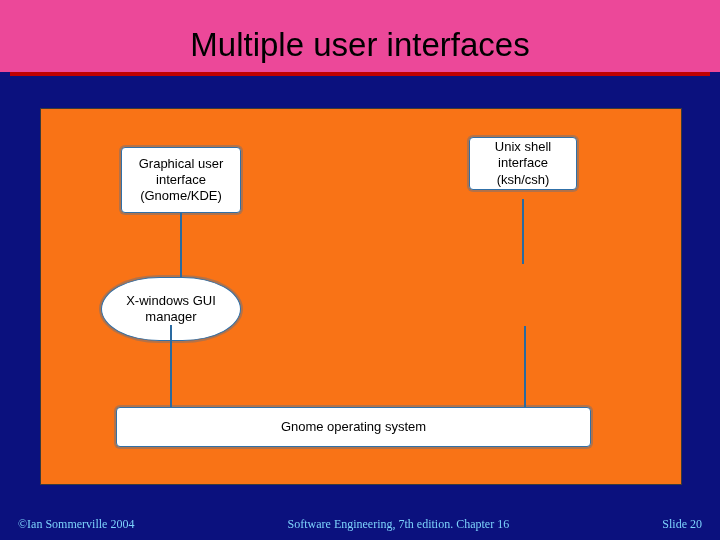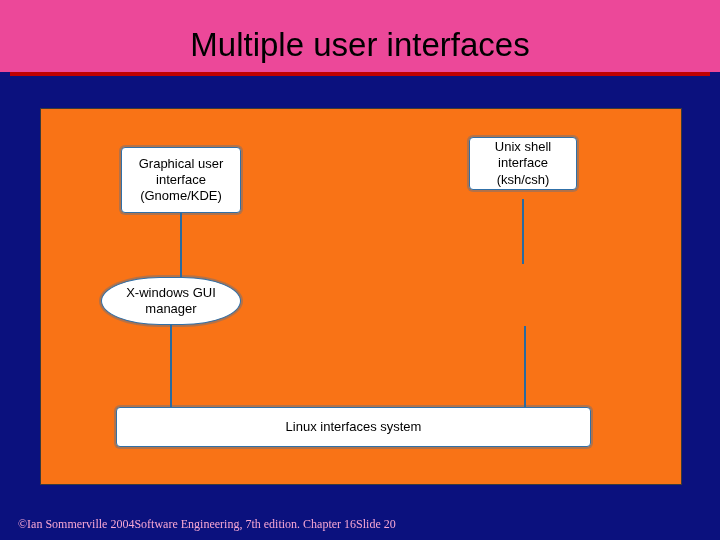--- a/index.html
+++ b/index.html
@@ -42,45 +42,45 @@
     padding:6px 8px;
     box-sizing:border-box;
   }
   .pill{border-radius:50%/60%;}
   .rect{border-radius:4px;}
   .conn{
     position:absolute;background:#2a6aa0;width:2px;
   }
   .footer{
     position:absolute;left:0;right:0;bottom:8px;
-    color:#f9a8d4;font-size:12px;
-    display:flex;justify-content:flex-start;
+    color:#7dd3fc;font-size:12px;
+    display:flex;justify-content:space-between;
     padding:0 18px;
     font-family:"Times New Roman",serif;
   }
   .footer .mid{font-weight:normal;}
 </style>
 </head>
 <body>
 
 <div class="title-area">
   <div class="title">Multiple user interfaces</div>
 </div>
 <div class="hr"></div>
 
 <div class="canvas">
 
   <div class="box rect" style="left:80px;top:38px;width:120px;height:66px">Graphical user<br>interface<br>(Gnome/KDE)</div>
 
   <div class="box rect" style="left:428px;top:28px;width:108px;height:53px">Unix shell<br>interface<br>(ksh/csh)</div>
 
-  <div class="box pill" style="left:60px;top:168px;width:140px;height:48px">X-windows GUI<br>manager</div>
+  <div class="box pill" style="left:60px;top:168px;width:140px;height:64px">X-windows GUI<br>manager</div>
 
 
-  <div class="box rect" style="left:75px;top:298px;width:475px;height:40px">Linux interfaces system</div>
+  <div class="box rect" style="left:75px;top:298px;width:475px;height:40px">Gnome operating system</div>
 
   <div class="conn" style="left:139px;top:104px;height:64px"></div>
   <div class="conn" style="left:481px;top:90px;height:65px"></div>
   <div class="conn" style="left:129px;top:216px;height:82px"></div>
   <div class="conn" style="left:483px;top:217px;height:81px"></div>
 </div>
 
 <div class="footer">
   <span>©Ian Sommerville 2004</span>
   <span class="mid">Software Engineering, 7th edition. Chapter 16</span>

